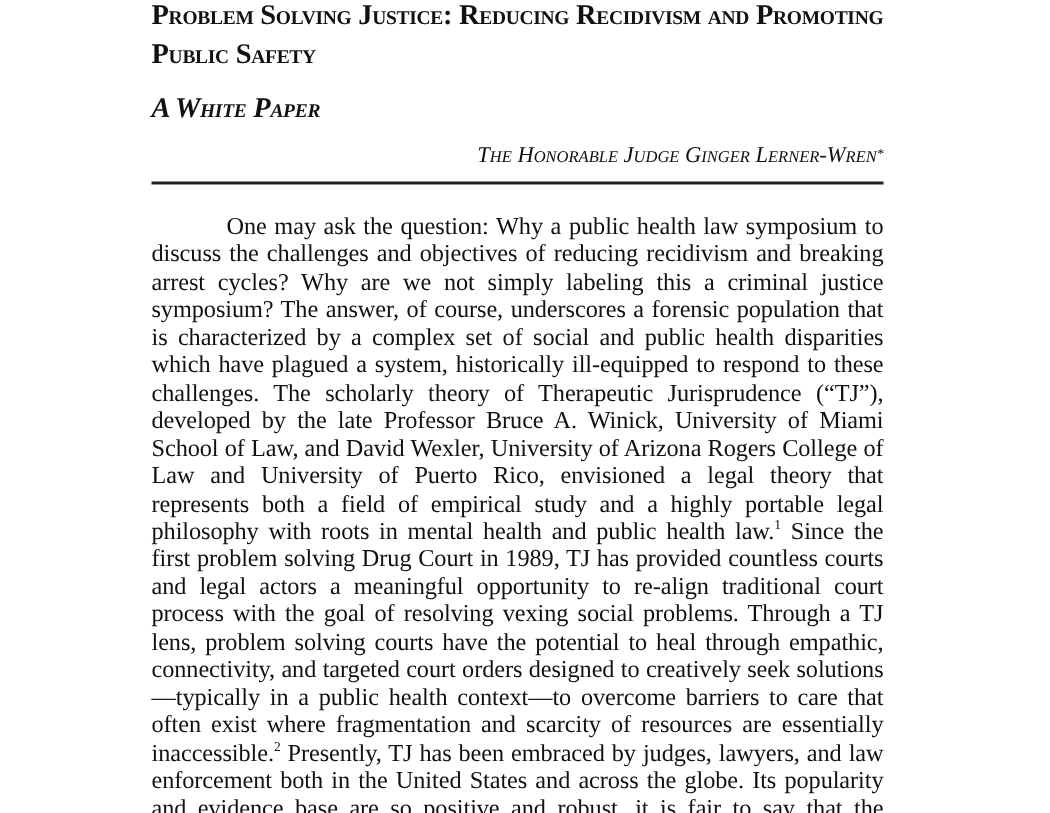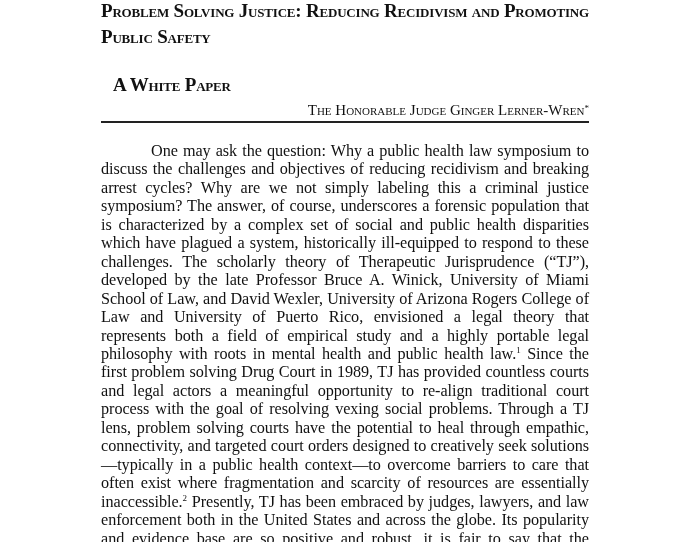--- a/index.html
+++ b/index.html
@@ -27,38 +27,40 @@
       top: -2px;
       left: 0;
       width: 520px;
       font-weight: bold;
       font-size: 19px;
       line-height: 26px;
       font-variant: small-caps;
       letter-spacing: -0.2px;
     }
     .subtitle {
-      margin: 12px;
+      margin: 0;
       position: absolute;
       top: 61px;
       left: 0;
       font-weight: bold;
       font-size: 19px;
       line-height: 24px;
       font-variant: small-caps;
       letter-spacing: -0.2px;
+      font-style: italic;
     }
     .author {
       position: absolute;
       top: 96px;
       right: 0;
       font-size: 15px;
-      line-height: 28px;
+      line-height: 16px;
       font-variant: small-caps;
       white-space: nowrap;
+      font-style: italic;
     }
     .author sup {
       font-size: 9px;
       vertical-align: top;
       position: relative;
       top: -2px;
     }
     .rule {
       position: absolute;
       top: 121px;

